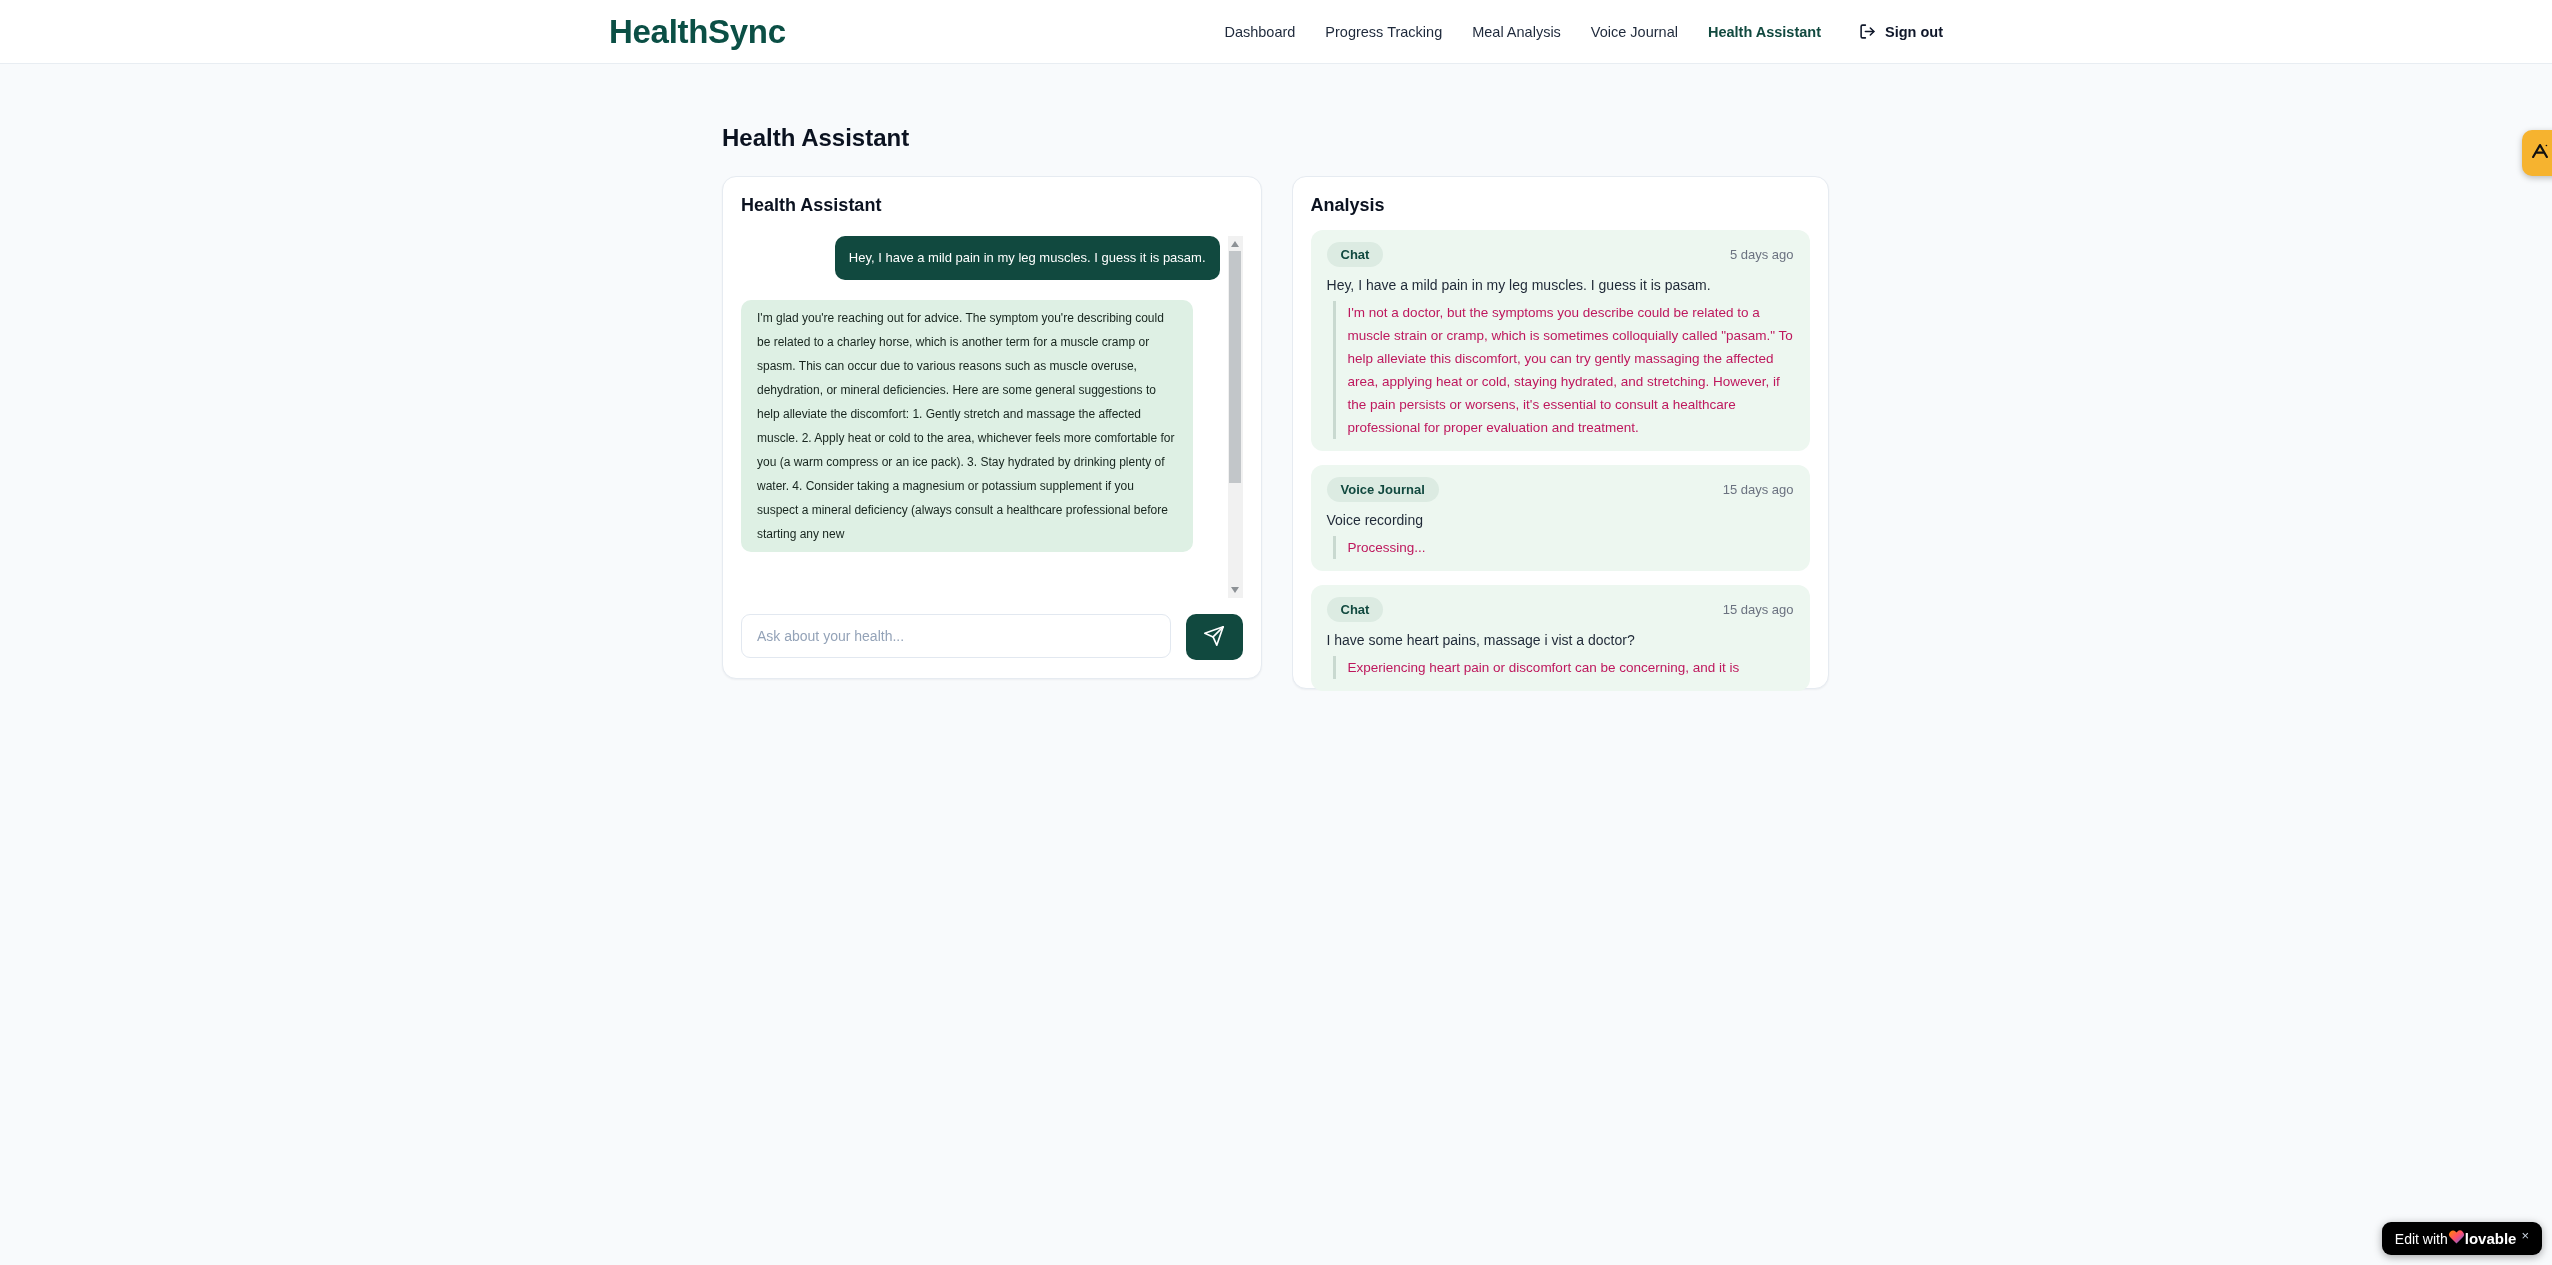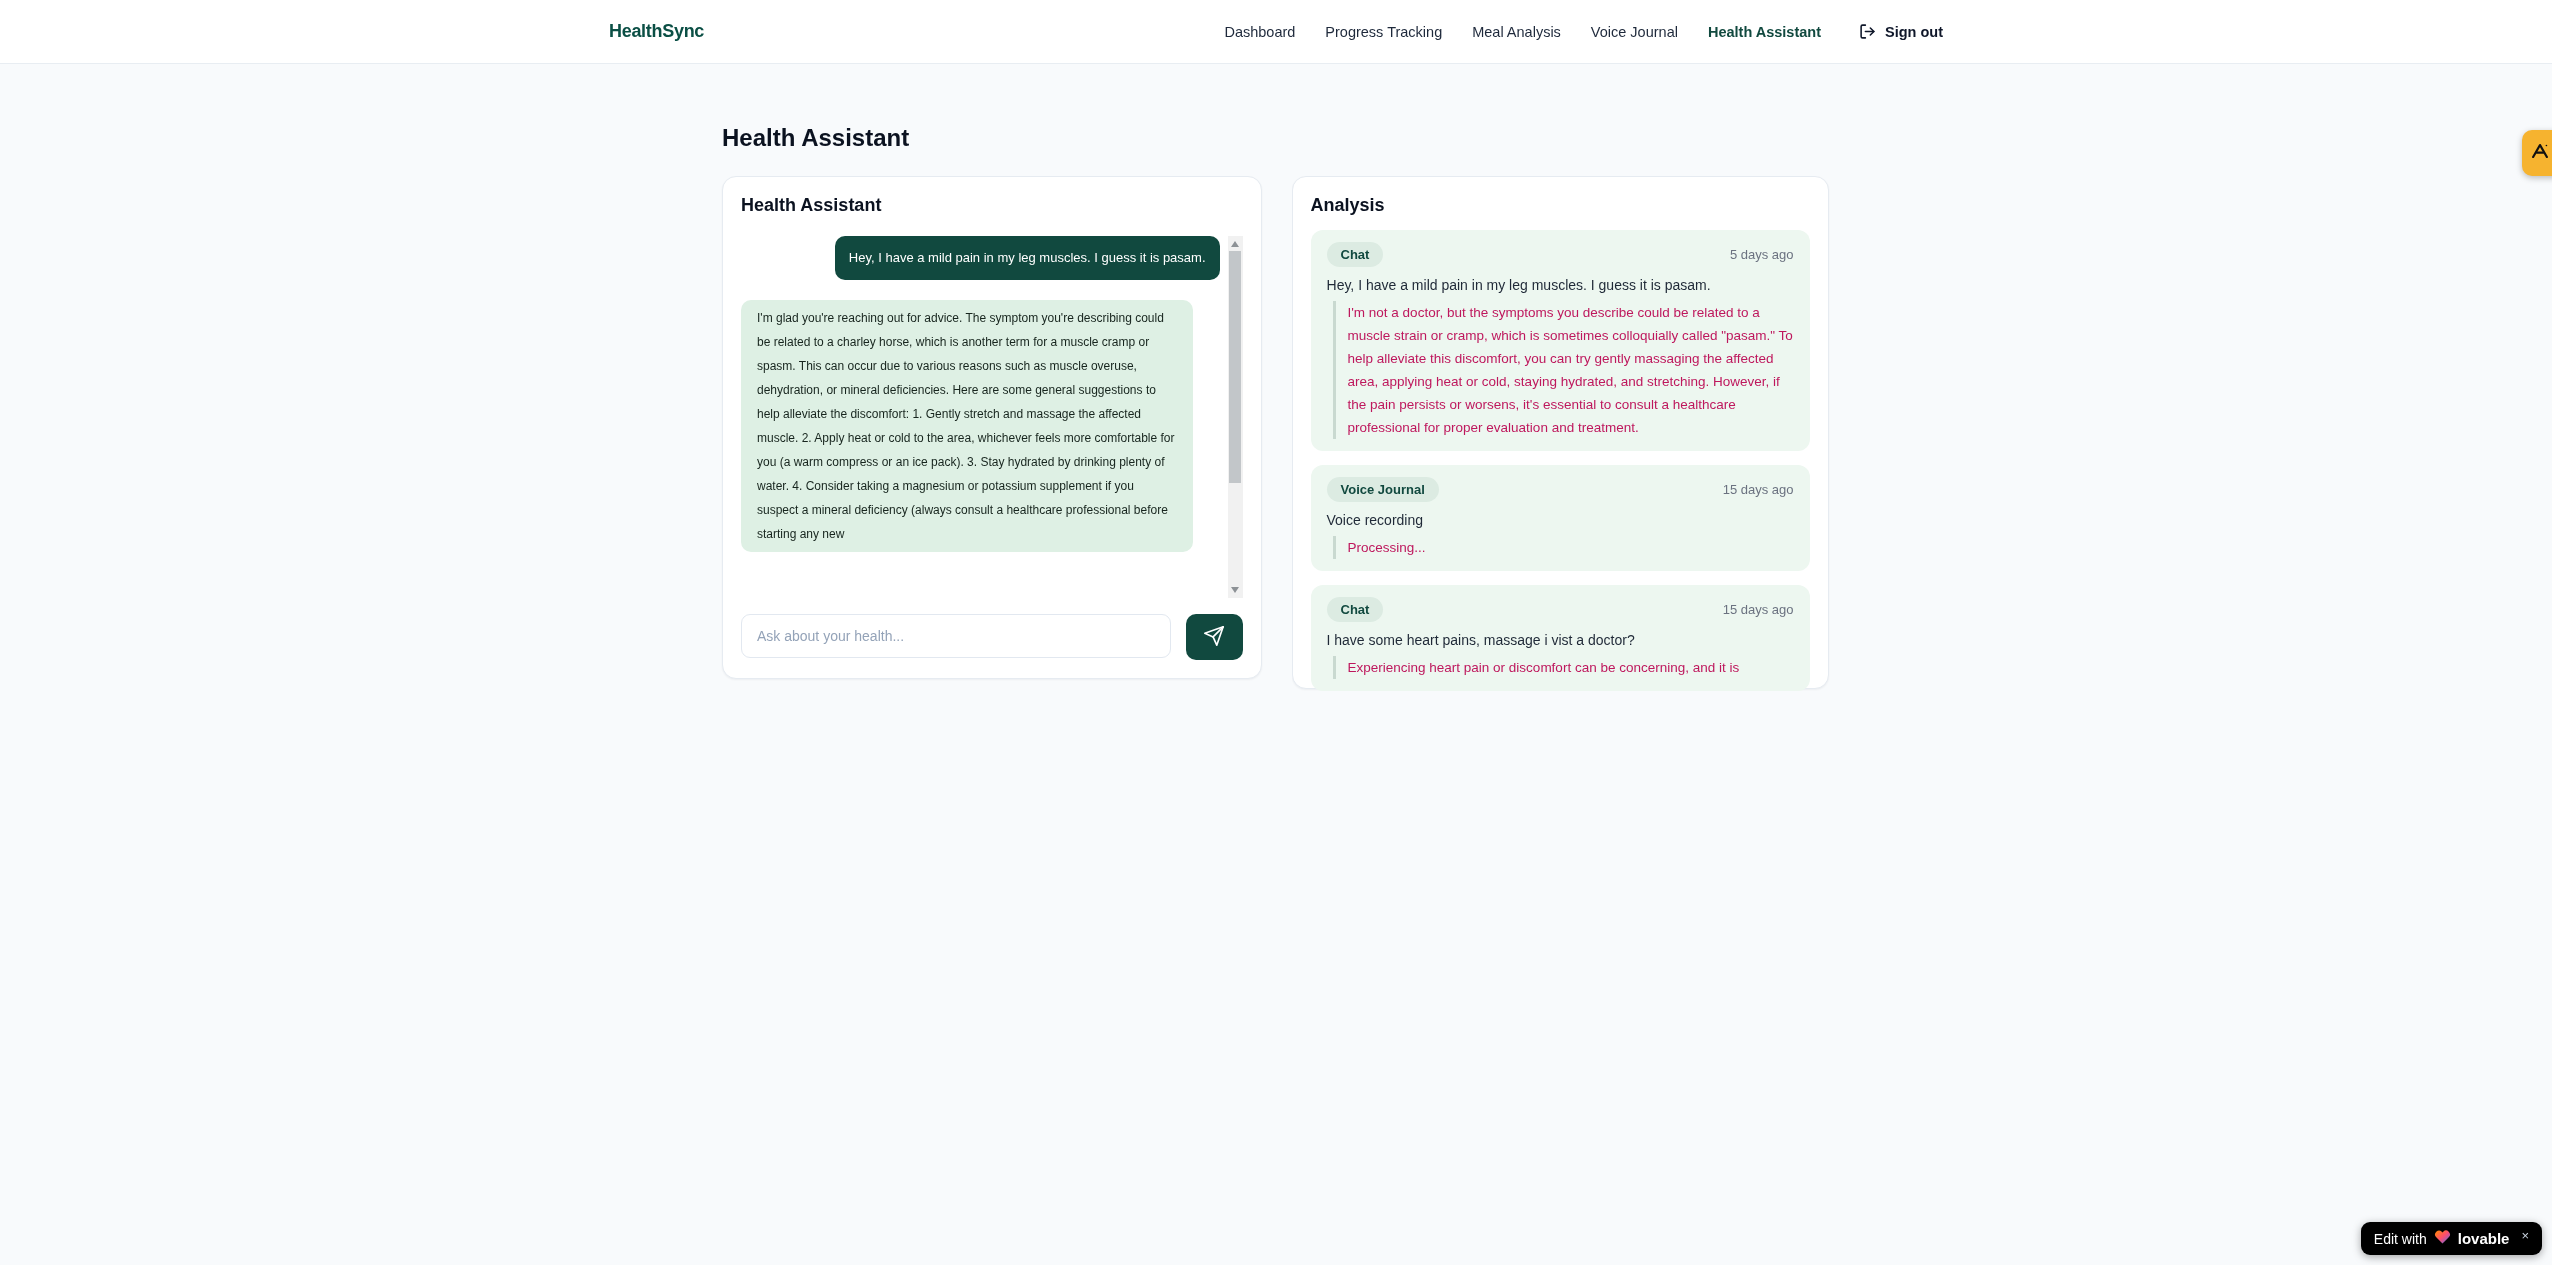--- a/index.html
+++ b/index.html
@@ -18,21 +18,21 @@
     background: #ffffff;
     border-bottom: 1px solid #e8edf2;
     height: 64px;
     display: flex; align-items: center;
   }
   .header-inner {
     width: 1334px; margin: 0 auto;
     display: flex; justify-content: space-between; align-items: center;
   }
   .logo {
-    font-size: 18px; font-weight: 700;
+    font-size: 33px; font-weight: 700;
     color: var(--logo, #0b4f45);
     letter-spacing: -0.3px; cursor: pointer;
   }
   nav { display: flex; align-items: center; gap: 30px; }
   .nav-link {
     font-size: 14.5px; color: #1e293b; font-weight: 500;
     text-decoration: none; cursor: pointer;
   }
   .nav-link.active { color: var(--primary, #11493f); font-weight: 600; }
   .signout {
@@ -122,21 +122,21 @@
     background: var(--accent-orange, #f6b32f);
     border-radius: 10px;
     box-shadow: 0 2px 6px rgba(0,0,0,0.25);
     display: flex; align-items: center; padding-left: 7px;
     cursor: pointer;
   }
   .lovable {
     position: absolute; right: 10px; bottom: 10px;
     background: #000; color: #fff; border-radius: 9px;
     padding: 7px 13px;
-    display: flex; align-items: center; gap: 7px;
+    display: flex; align-items: center; 
     font-size: 14px;
     box-shadow: 0 2px 8px rgba(0,0,0,0.35);
     cursor: pointer;
   }
   .lovable .brand { font-weight: 700; font-size: 15px; }
   .lovable .close { color: #cbd5e1; font-size: 13px; margin-left: 5px; align-self: flex-start; line-height: 1; cursor: pointer; }
 </style>
 </head>
 <body>
 

